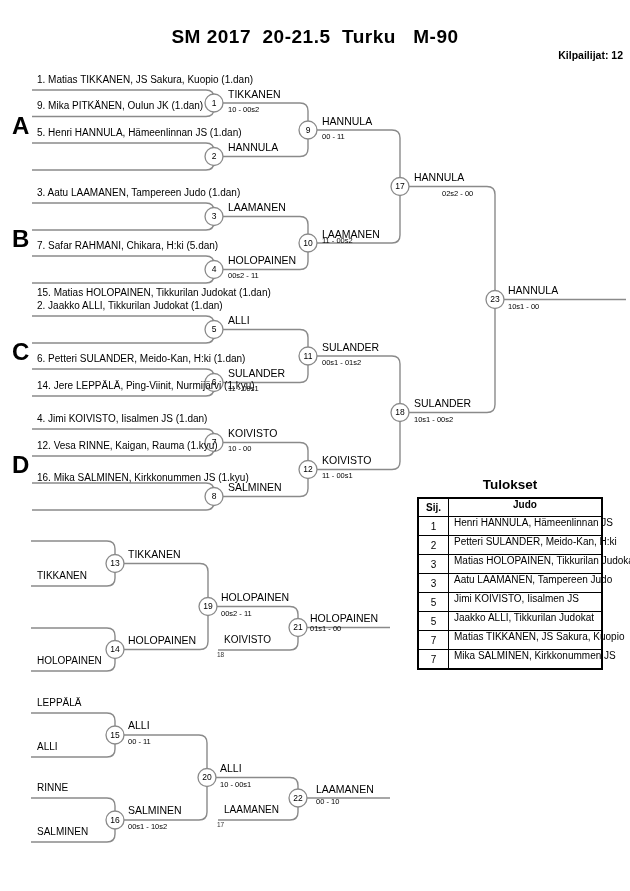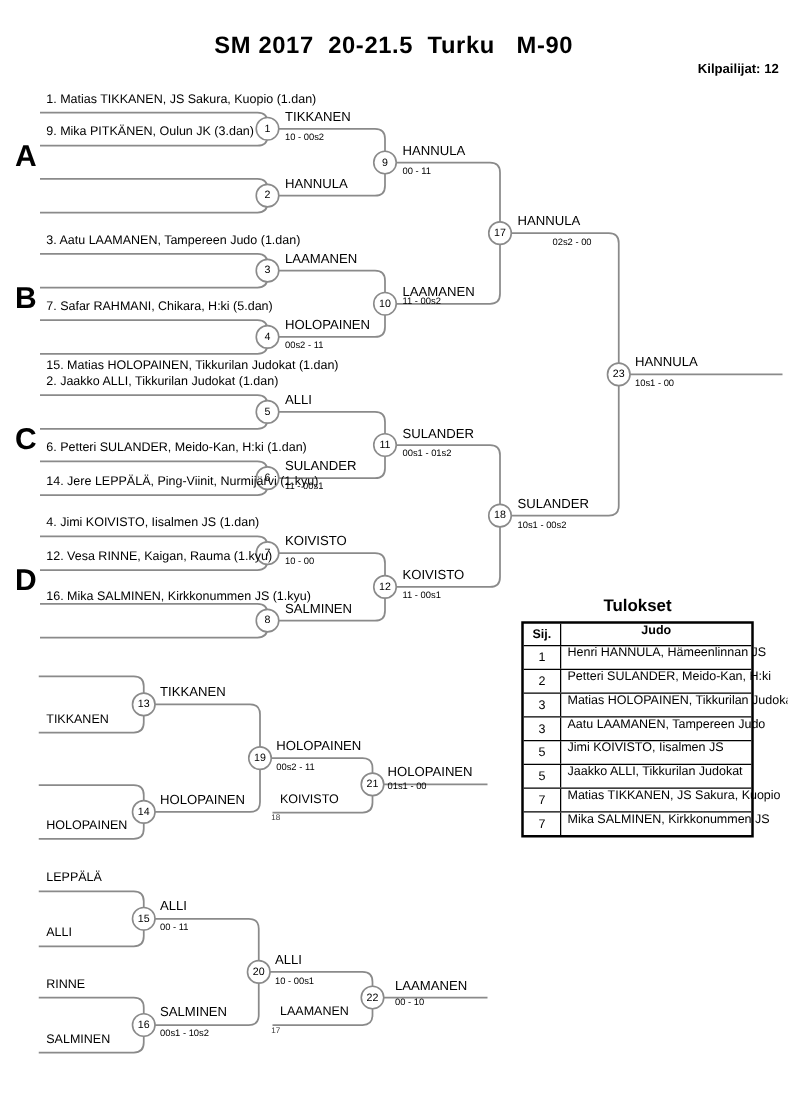--- a/index.html
+++ b/index.html
@@ -120,21 +120,22 @@
 
   <div class="abs title">SM 2017  20-21.5  Turku   M-90</div>
   <div class="abs competitors">Kilpailijat: 12</div>
 
   <div class="abs pool-letter" style="left:12px;top:112px;">A</div>
   <div class="abs pool-letter" style="left:12px;top:225px;">B</div>
   <div class="abs pool-letter" style="left:12px;top:338px;">C</div>
   <div class="abs pool-letter" style="left:12px;top:451px;">D</div>
 
   <div class="abs entry" style="left:37px;top:74px;">1. Matias TIKKANEN, JS Sakura, Kuopio (1.dan)</div>
-  <div class="abs entry" style="left:37px;top:100px;">9. Mika PITKÄNEN, Oulun JK (3.dan)</div>
+  <div class="abs entry" style="left:37px;top:100px;">9. Mika PITKÄNEN, Oulun JK (1.dan)</div>
+  <div class="abs entry" style="left:37px;top:127px;">5. Henri HANNULA, Hämeenlinnan JS (1.dan)</div>
   <div class="abs entry" style="left:37px;top:187px;">3. Aatu LAAMANEN, Tampereen Judo (1.dan)</div>
   <div class="abs entry" style="left:37px;top:240px;">7. Safar RAHMANI, Chikara, H:ki (5.dan)</div>
   <div class="abs entry" style="left:37px;top:267px;margin-top:20px;">15. Matias HOLOPAINEN, Tikkurilan Judokat (1.dan)</div>
   <div class="abs entry" style="left:37px;top:300px;">2. Jaakko ALLI, Tikkurilan Judokat (1.dan)</div>
   <div class="abs entry" style="left:37px;top:353px;">6. Petteri SULANDER, Meido-Kan, H:ki (1.dan)</div>
   <div class="abs entry" style="left:37px;top:380px;">14. Jere LEPPÄLÄ, Ping-Viinit, Nurmijärvi (1.kyu)</div>
   <div class="abs entry" style="left:37px;top:413px;">4. Jimi KOIVISTO, Iisalmen JS (1.dan)</div>
   <div class="abs entry" style="left:37px;top:440px;">12. Vesa RINNE, Kaigan, Rauma (1.kyu)</div>
   <div class="abs entry" style="left:37px;top:472px;">16. Mika SALMINEN, Kirkkonummen JS (1.kyu)</div>
 

